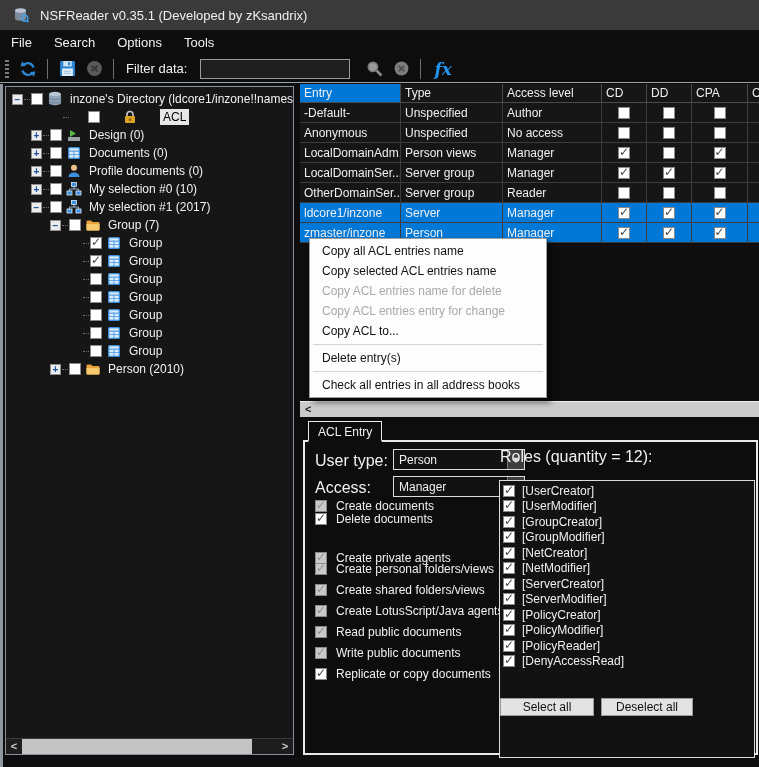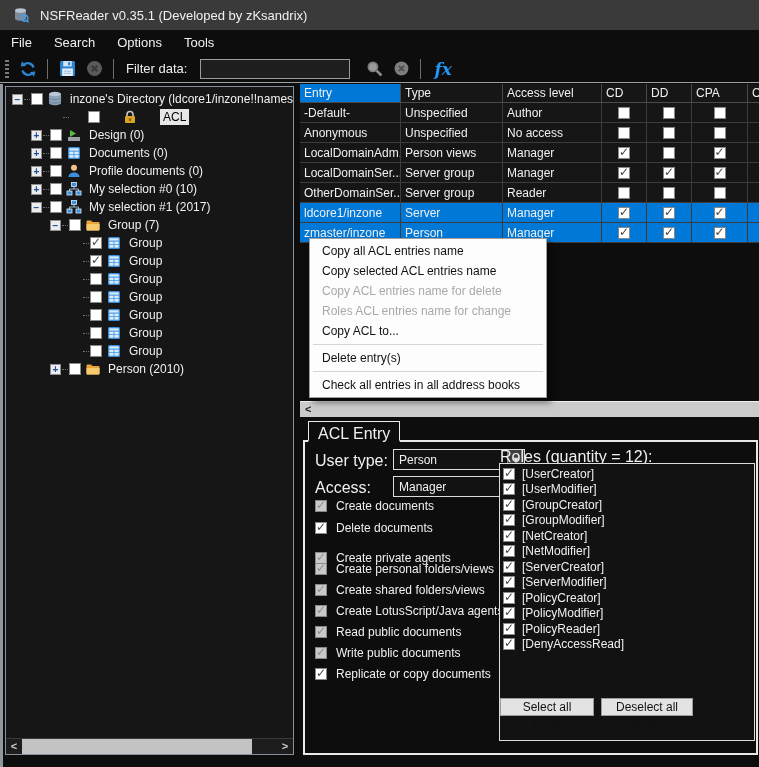--- a/index.html
+++ b/index.html
@@ -65,32 +65,32 @@
     border-right:1px solid #3c3c3c; overflow:hidden; white-space:nowrap; flex:none; }
   .td.center{ justify-content:center; }
 
   .table-hscroll{ position:absolute; left:297px; top:317px; width:462px; height:16px;
     background:#cbcbcb; border-top:1px solid #efefef; color:#222;
     font:bold 11px/15px "Liberation Sans",sans-serif; padding-left:5px; }
 
   
   .acl-tab{ position:absolute; left:305px; top:337px; height:21px; padding:3px 9px;
     background:#0d0d0d; border:1px solid #e9e9e9; border-bottom:2px solid #0d0d0d;
-    z-index:3; font-size:16px; }
+    z-index:3; font-size:12px; }
   .acl-panel{ position:absolute; left:300px; top:356px; width:455px; height:315px;
     border:2px solid #e9e9e9; background:#0d0d0d; z-index:2; }
   .lbl{ position:absolute; font-size:16px; }
   .combo{ position:absolute; width:132px; height:21px; background:#121212;
     border:1px solid #dcdcdc; display:flex; align-items:center; }
   .combo-value{ flex:1; padding:0 5px; font-size:12px; }
   .combo-btn{ width:17px; height:100%; background:#3f3f3f; border-left:1px solid #777;
     color:#ddd; font-size:9px; display:flex; align-items:center; justify-content:center; }
   .perm-row{ position:absolute; left:10px; display:flex; align-items:center; gap:9px;
     font-size:12px; height:15px; }
-  .roles-box{ position:absolute; left:194px; top:21px; width:256px; height:278px;
+  .roles-box{ position:absolute; left:194px; top:38px; width:256px; height:278px;
     background:#121212; border:1px solid #dcdcdc; overflow:hidden; padding-top:2px; }
   .role-row{ display:flex; align-items:center; gap:7px; height:15.5px; padding-left:3px; font-size:12px; }
   .btn{ position:absolute; height:18px; background:#e3e3e3; border:1px solid #9a9a9a;
     color:#111; font:12px/16px "Liberation Sans",sans-serif; text-align:center; padding:0 8px; }
   #btn-select{ left:195px; top:256px; width:94px; }
   #btn-deselect{ left:296px; top:256px; width:92px; }
 
   
   .context-menu{ position:absolute; left:306px; top:154px; width:238px; background:#fdfdfd;
     border:1px solid #9f9f9f; box-shadow:4px 4px 6px rgba(0,0,0,.55); padding:2px 1px; z-index:10; }
@@ -544,21 +544,21 @@
       <div class="combo" style="left:88px;top:34px">
         <span class="combo-value">Manager</span>
         <span class="combo-btn">▼</span>
       </div>
 
       <div id="perm-list">
           <div class="perm-row" style="top: 56px;">
             <span class="cb checked dim"></span>
             <span>Create documents</span>
           </div>
-          <div class="perm-row" style="top: 78px;">
+          <div class="perm-row" style="top: 69px;">
             <span class="cb checked"></span>
             <span>Delete documents</span>
           </div>
           <div class="perm-row" style="top: 108px;">
             <span class="cb checked dim"></span>
             <span>Create private agents</span>
           </div>
           <div class="perm-row" style="top: 119px;">
             <span class="cb checked dim"></span>
             <span>Create personal folders/views</span>
@@ -638,21 +638,21 @@
         </div>
 
       <button class="btn" id="btn-select">Select all roles</button>
       <button class="btn" id="btn-deselect">Deselect all roles</button>
     </div>
 
     <div class="context-menu" id="ctxmenu">
         <div class="cm-item">Copy all ACL entries name</div>
         <div class="cm-item">Copy selected ACL entries name</div>
         <div class="cm-item disabled">Copy ACL entries name for delete</div>
-        <div class="cm-item disabled">Roles ACL entries name for change</div>
+        <div class="cm-item disabled">Copy ACL entries entry for change</div>
         <div class="cm-item">Copy ACL to...</div>
         <div class="cm-sep"></div>
         <div class="cm-item">Delete entry(s)</div>
         <div class="cm-sep"></div>
         <div class="cm-item">Check all entries in all address books</div>
       </div>
   </div>
 </div>
 
 </body></html>

